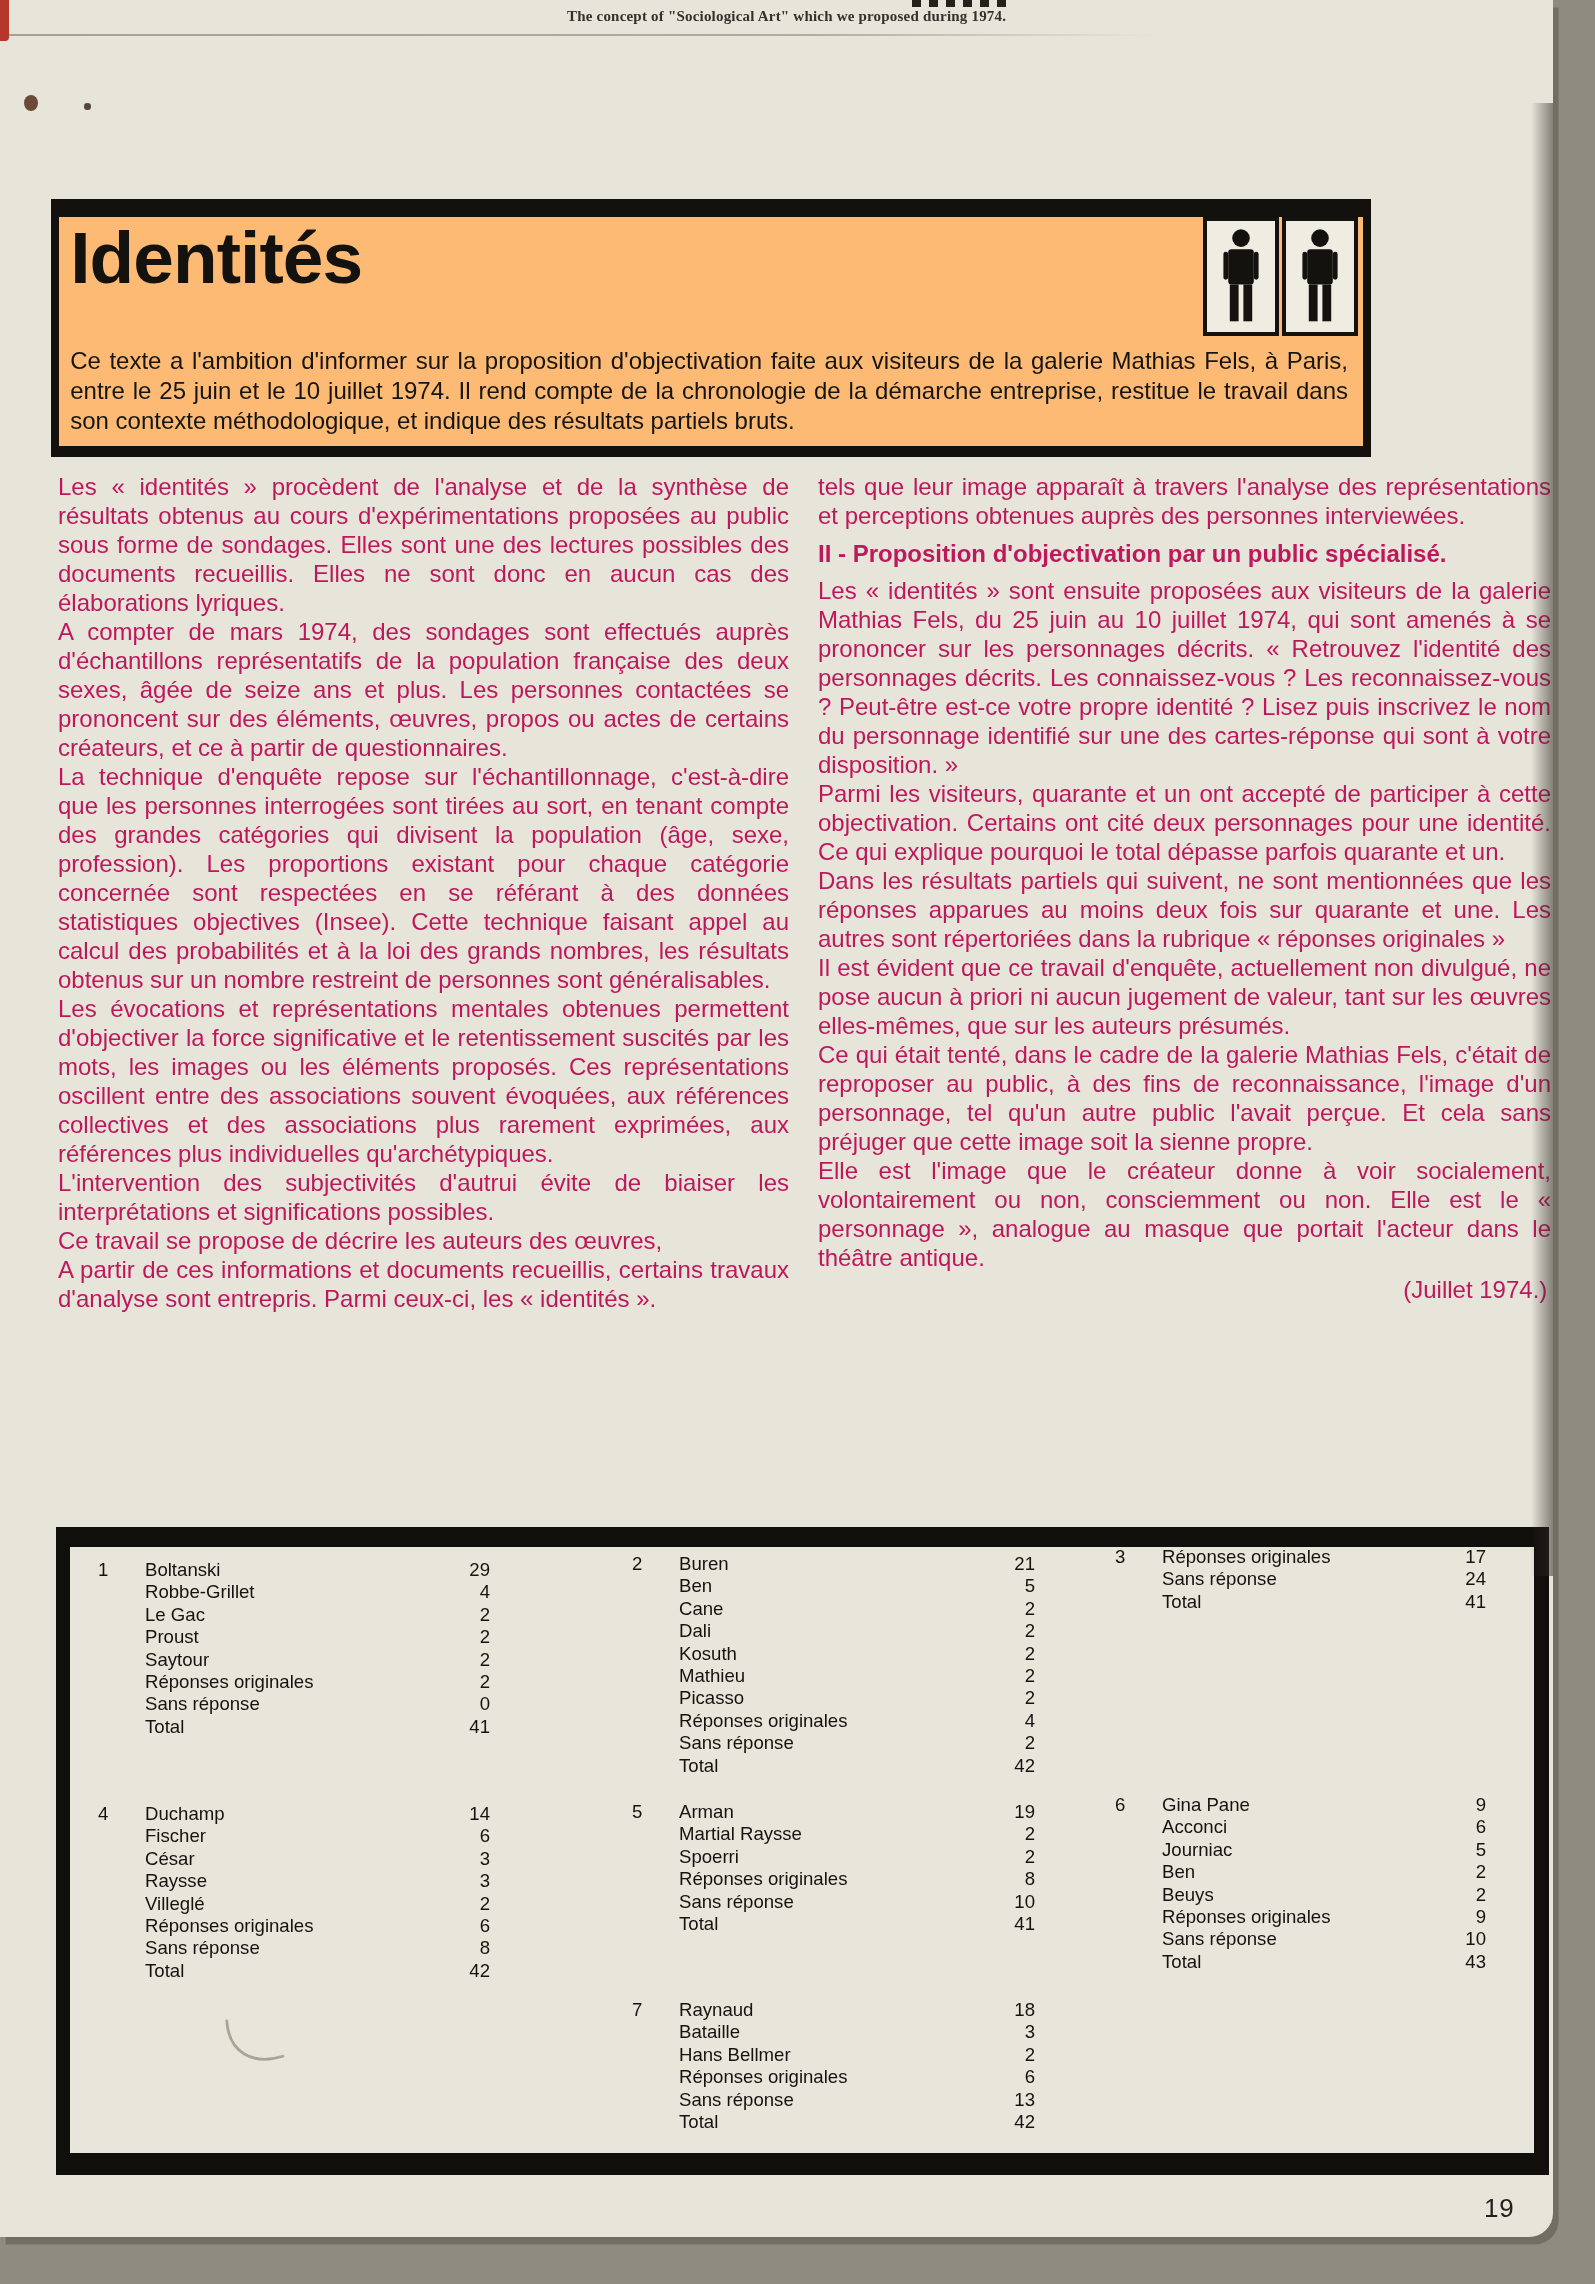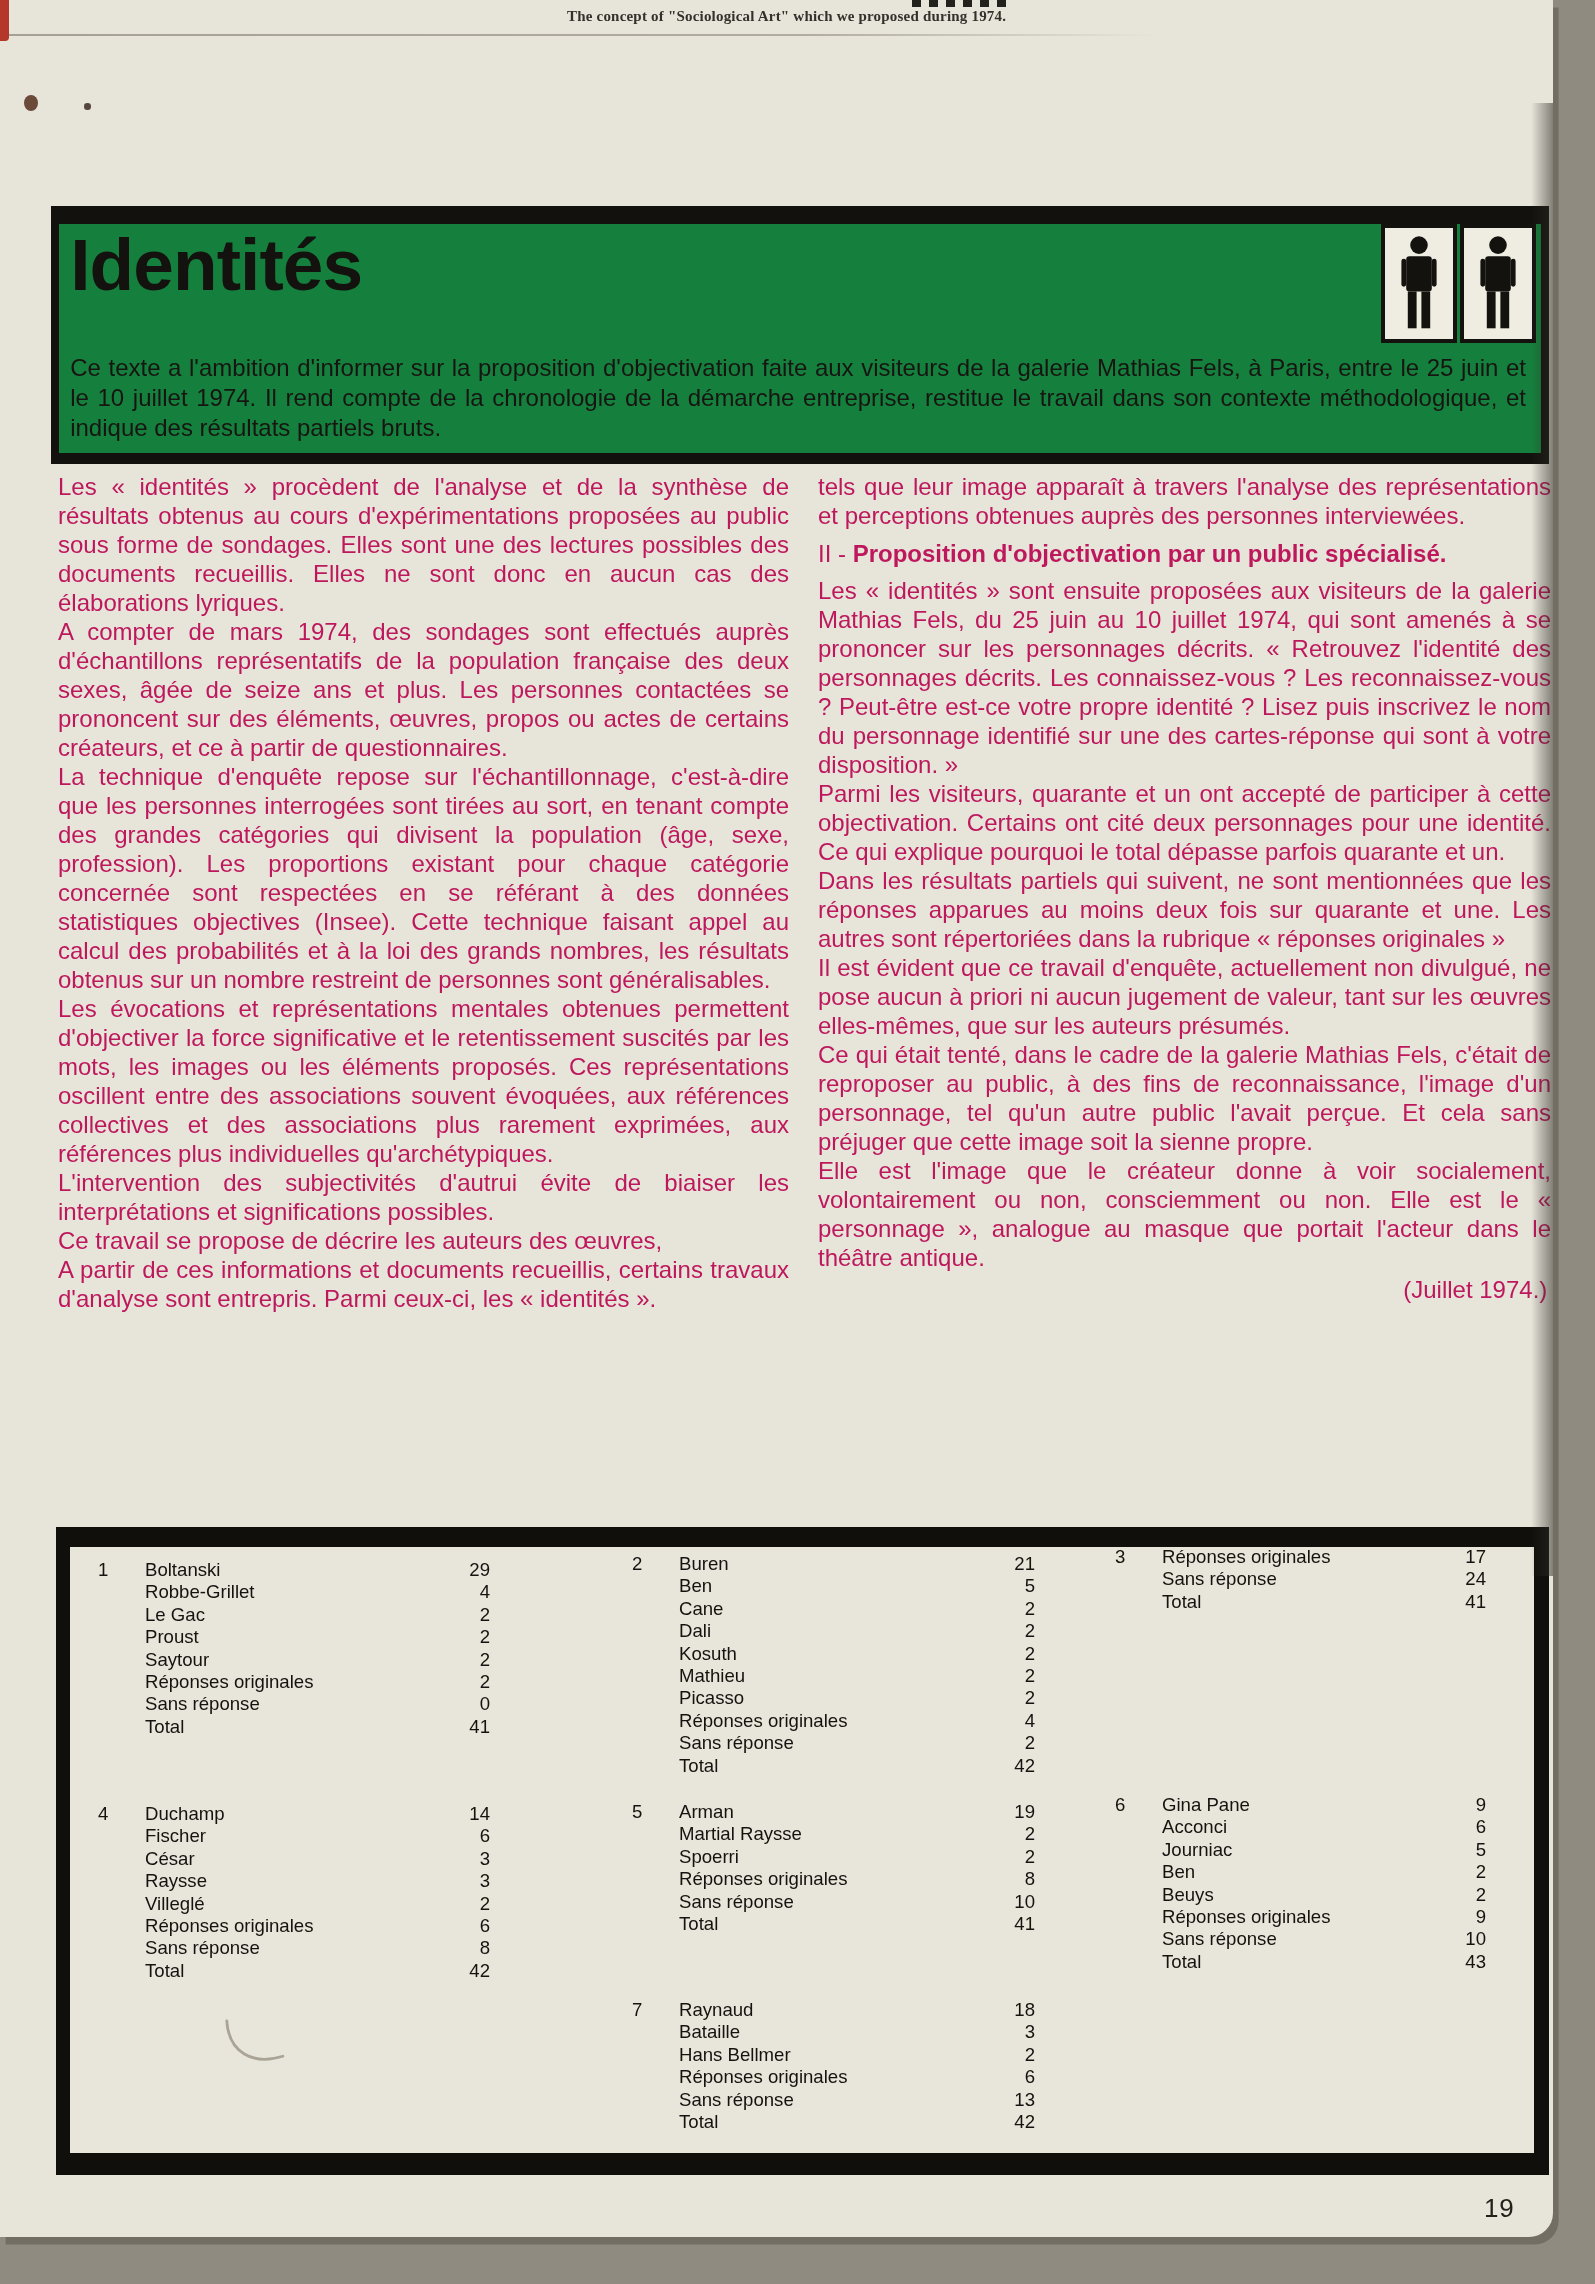--- a/index.html
+++ b/index.html
@@ -35,23 +35,23 @@
   .top-rule{
     position:absolute;left:0;top:34px;width:1156px;height:1.9px;
     background:linear-gradient(to right,rgba(110,105,92,.55),rgba(110,105,92,.45) 70%,rgba(110,105,92,0));
   }
   .red-mark{position:absolute;left:0;top:0;width:9.3px;height:41px;background:#b5372a;border-radius:0 0 3.7px 0;}
   .dot-a{position:absolute;left:24px;top:95px;width:14px;height:16px;border-radius:50%;background:#6b4a3a;}
   .dot-b{position:absolute;left:84px;top:103px;width:6.5px;height:6.5px;border-radius:50%;background:#54483e;}
 
   
   .header-box{
-    position:absolute;left:51px;top:199px;width:1498px;height:258px;
-    box-sizing:border-box;background:#15803d;
-    border:solid #12110d;border-width:18.6px 8.4px 11.2px 8.4px;margin-top:7px;
+    position:absolute;left:51px;top:199px;width:1320px;height:258px;
+    box-sizing:border-box;background:#fdba74;
+    border:solid #12110d;border-width:18.6px 8.4px 11.2px 8.4px;
   }
   .masthead-title{
     position:absolute;left:11.2px;top:3.7px;margin:0;
     font-size:73px;line-height:1;font-weight:700;color:#14120e;letter-spacing:-0.9px;
   }
   .masthead-byline{
     position:absolute;left:623px;top:45px;
     font-size:45px;line-height:1;font-weight:700;color:#171511;letter-spacing:0.9px;white-space:nowrap;
   }
   .icon-boxes{position:absolute;right:4.7px;top:0;display:flex;gap:3.7px;}
@@ -66,21 +66,21 @@
     font-size:24px;line-height:30px;font-weight:400;color:#171511;
     text-align:justify;
   }
 
   
   .col{position:absolute;top:472px;color:#be185d;font-size:24px;line-height:29px;}
   .col-left{left:58px;width:731px;}
   .col-right{left:818px;width:733px;}
   .col p.para{margin:0;text-align:justify;}
   .col h3.subhead{margin:9.3px 0 7.5px 0;font-size:24px;line-height:29px;}
-  .col h3.subhead .pfx{font-weight:400;}
+  .col h3.subhead .pfx{font-weight:700;}
   .col h3.subhead .ht{font-weight:700;}
   .col p.date-note{margin:3.7px 0 0 0;text-align:right;padding-right:3.7px;}
 
   
   .table-frame{
     position:absolute;left:56px;top:1527px;width:1493px;height:648px;
     box-sizing:border-box;background:#e8e5da;
     border:solid #100f0c;border-width:20.5px 15px 22.4px 14px;
   }
   .tgroup{

